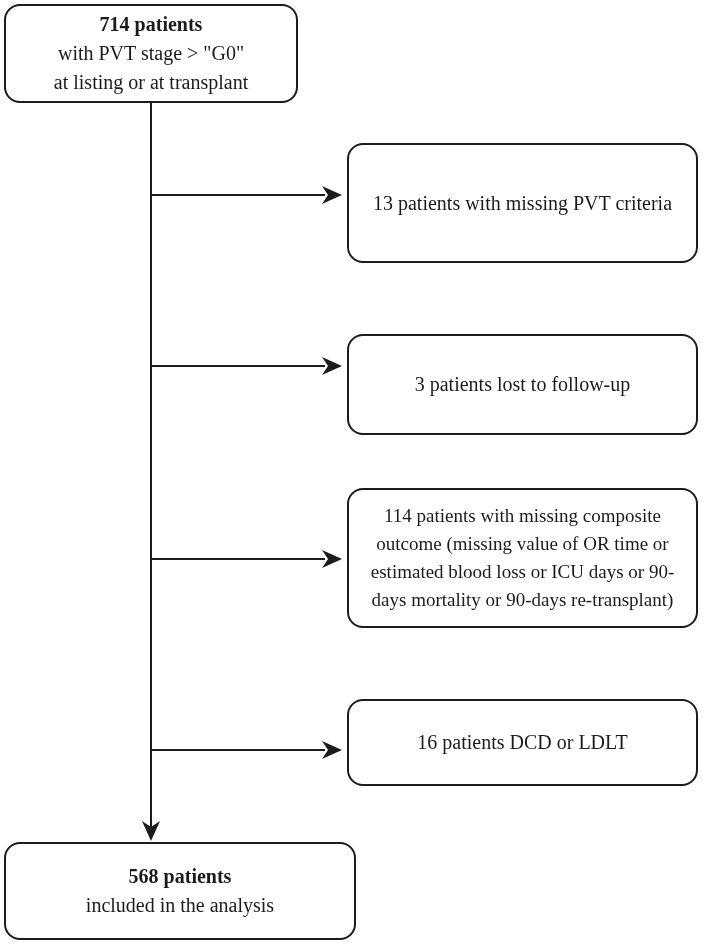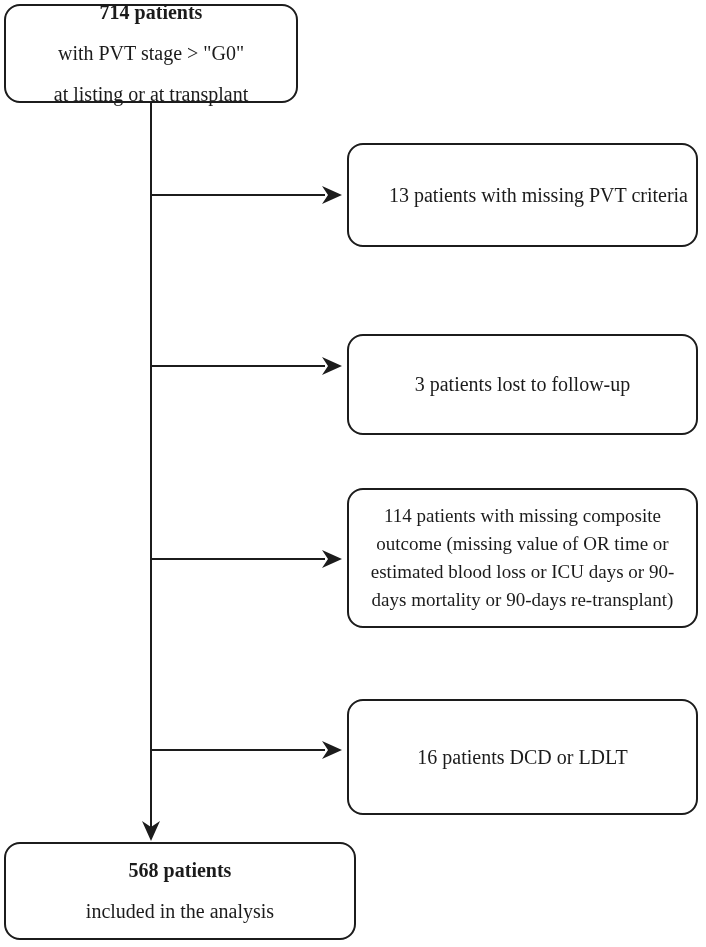--- a/index.html
+++ b/index.html
@@ -24,28 +24,27 @@
     border-radius:16px;
     background:var(--paper);
     display:flex;
     flex-direction:column;
     justify-content:center;
     align-items:center;
     text-align:center;
     font-size:20px;
     line-height:29px;
     padding:4px 8px;
-    gap:12px;
   }
   .bold{font-weight:bold;}
   #box-start{left:4px;top:4px;width:294px;height:99px;}
-  #box-excl-0{left:347px;top:143px;width:351px;height:104px;align-items:flex-end;}
+  #box-excl-0{left:347px;top:143px;width:351px;height:120px;}
   #box-excl-1{left:347px;top:334px;width:351px;height:101px;}
   #box-excl-2{left:347px;top:488px;width:351px;height:140px;font-size:19px;line-height:28px;padding:4px 6px;}
-  #box-excl-3{left:347px;top:699px;width:351px;height:116px;}
+  #box-excl-3{left:347px;top:699px;width:351px;height:87px;}
   #box-end{left:4px;top:842px;width:352px;height:98px;}
   svg.connectors{
     position:absolute;
     left:0;top:0;
     width:706px;height:947px;
     display:block;
   }
   .conn{stroke:var(--line);stroke-width:2;fill:none;}
   .arrowhead{fill:var(--line);stroke:none;}
 </style>

